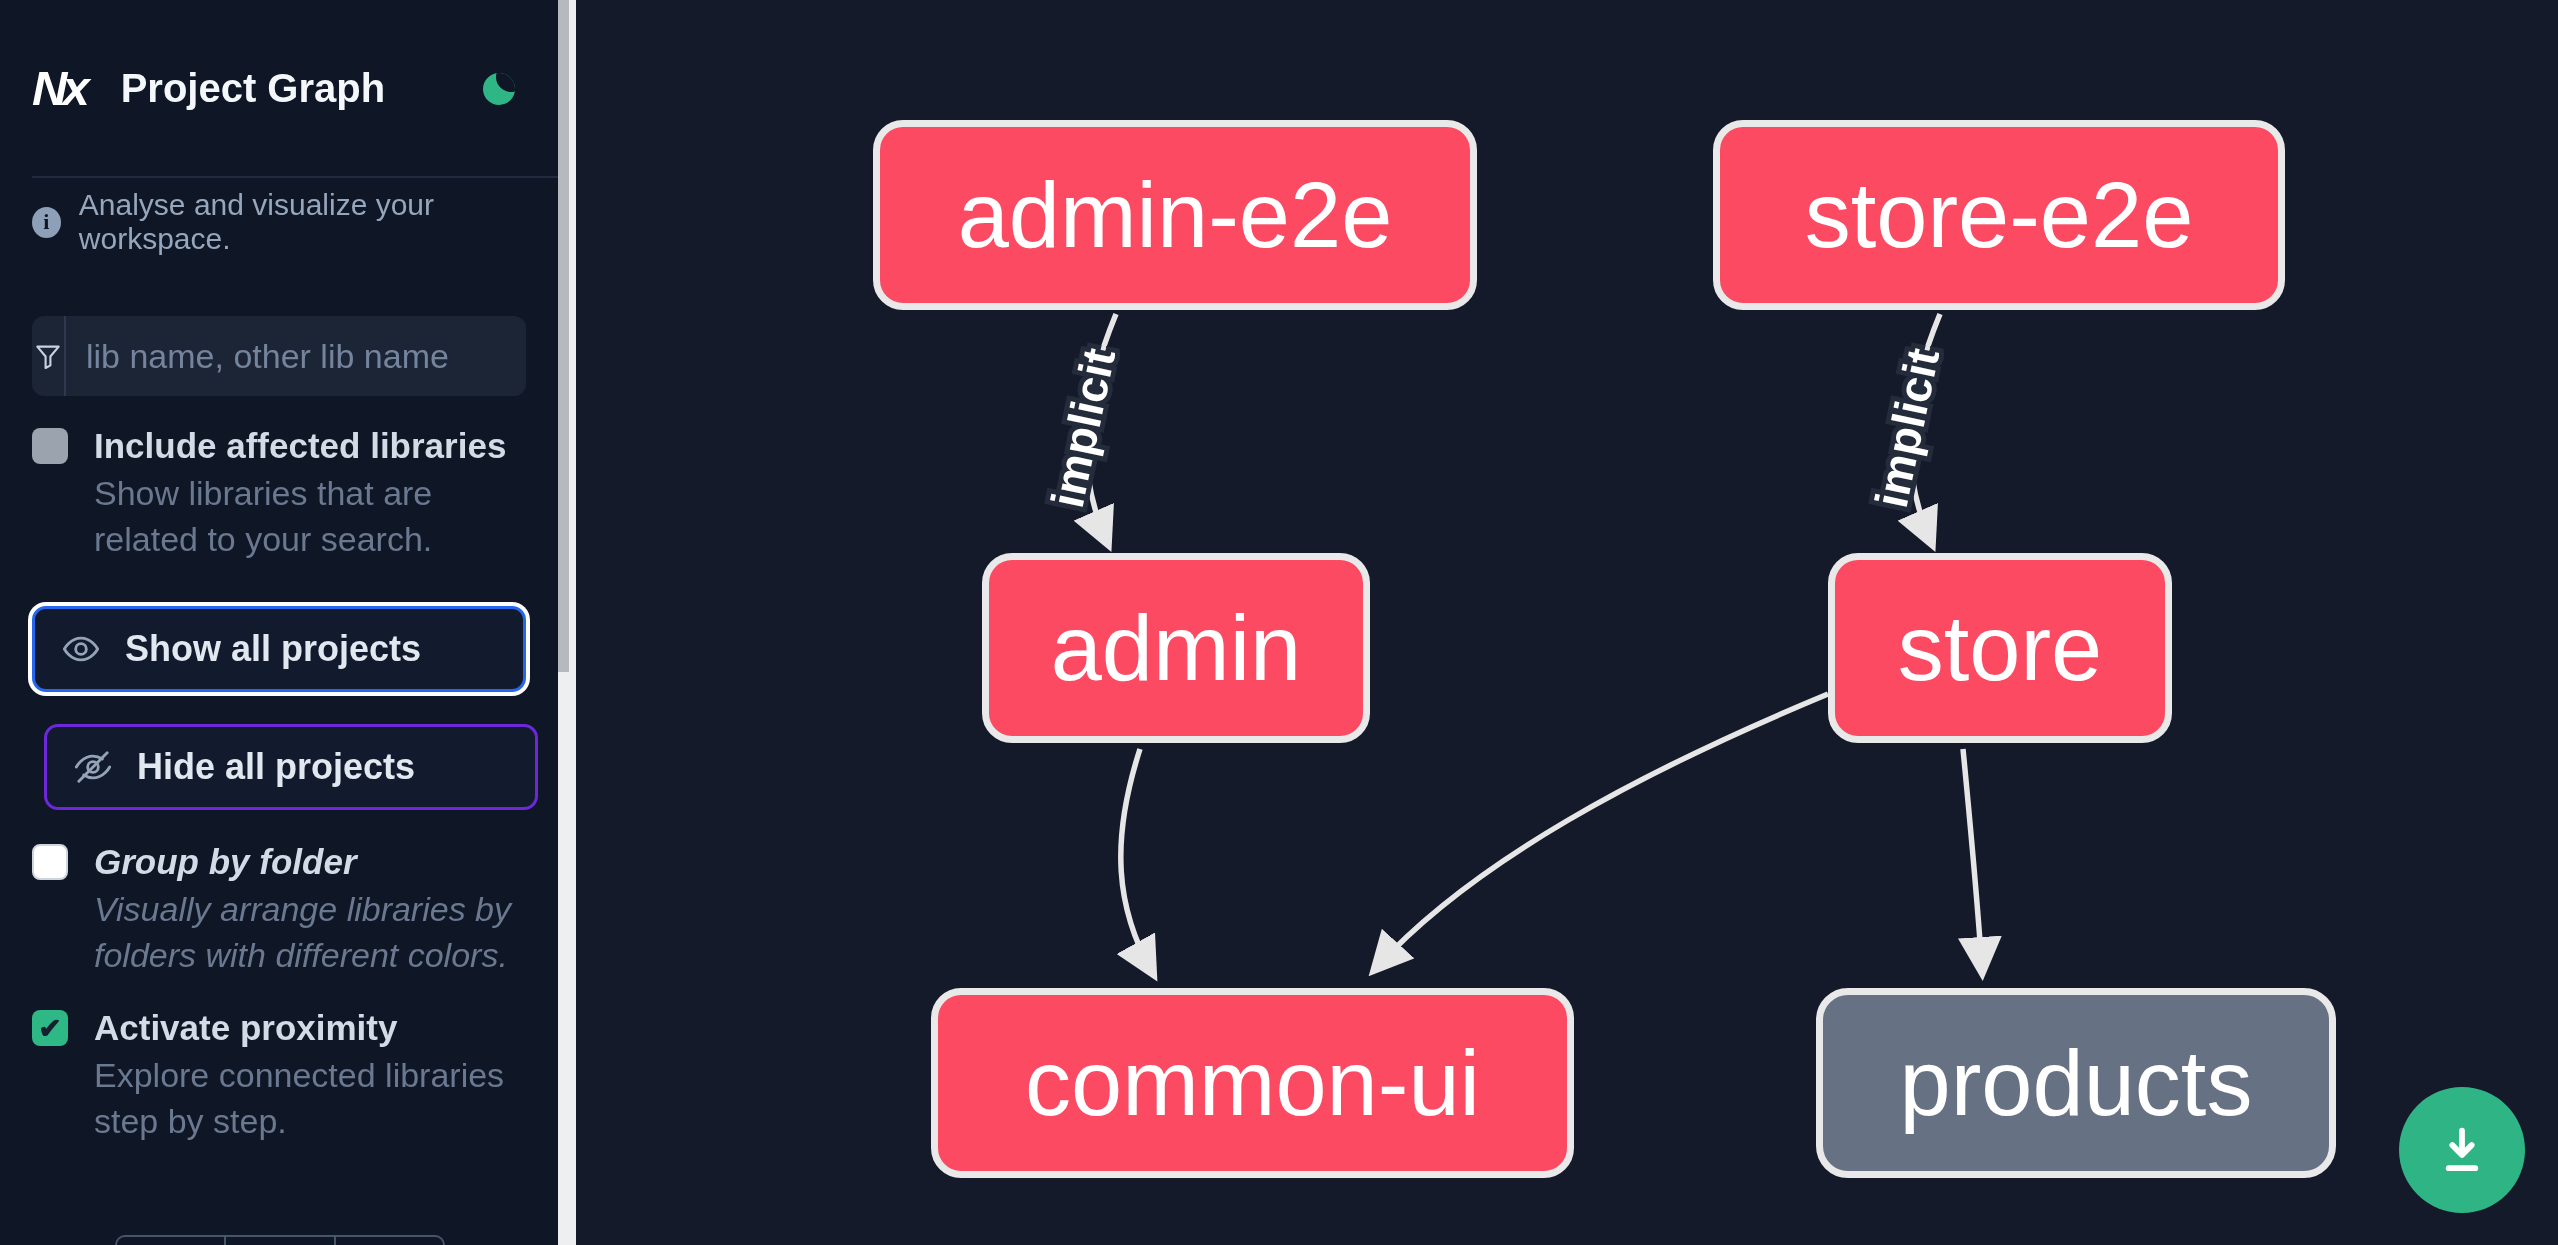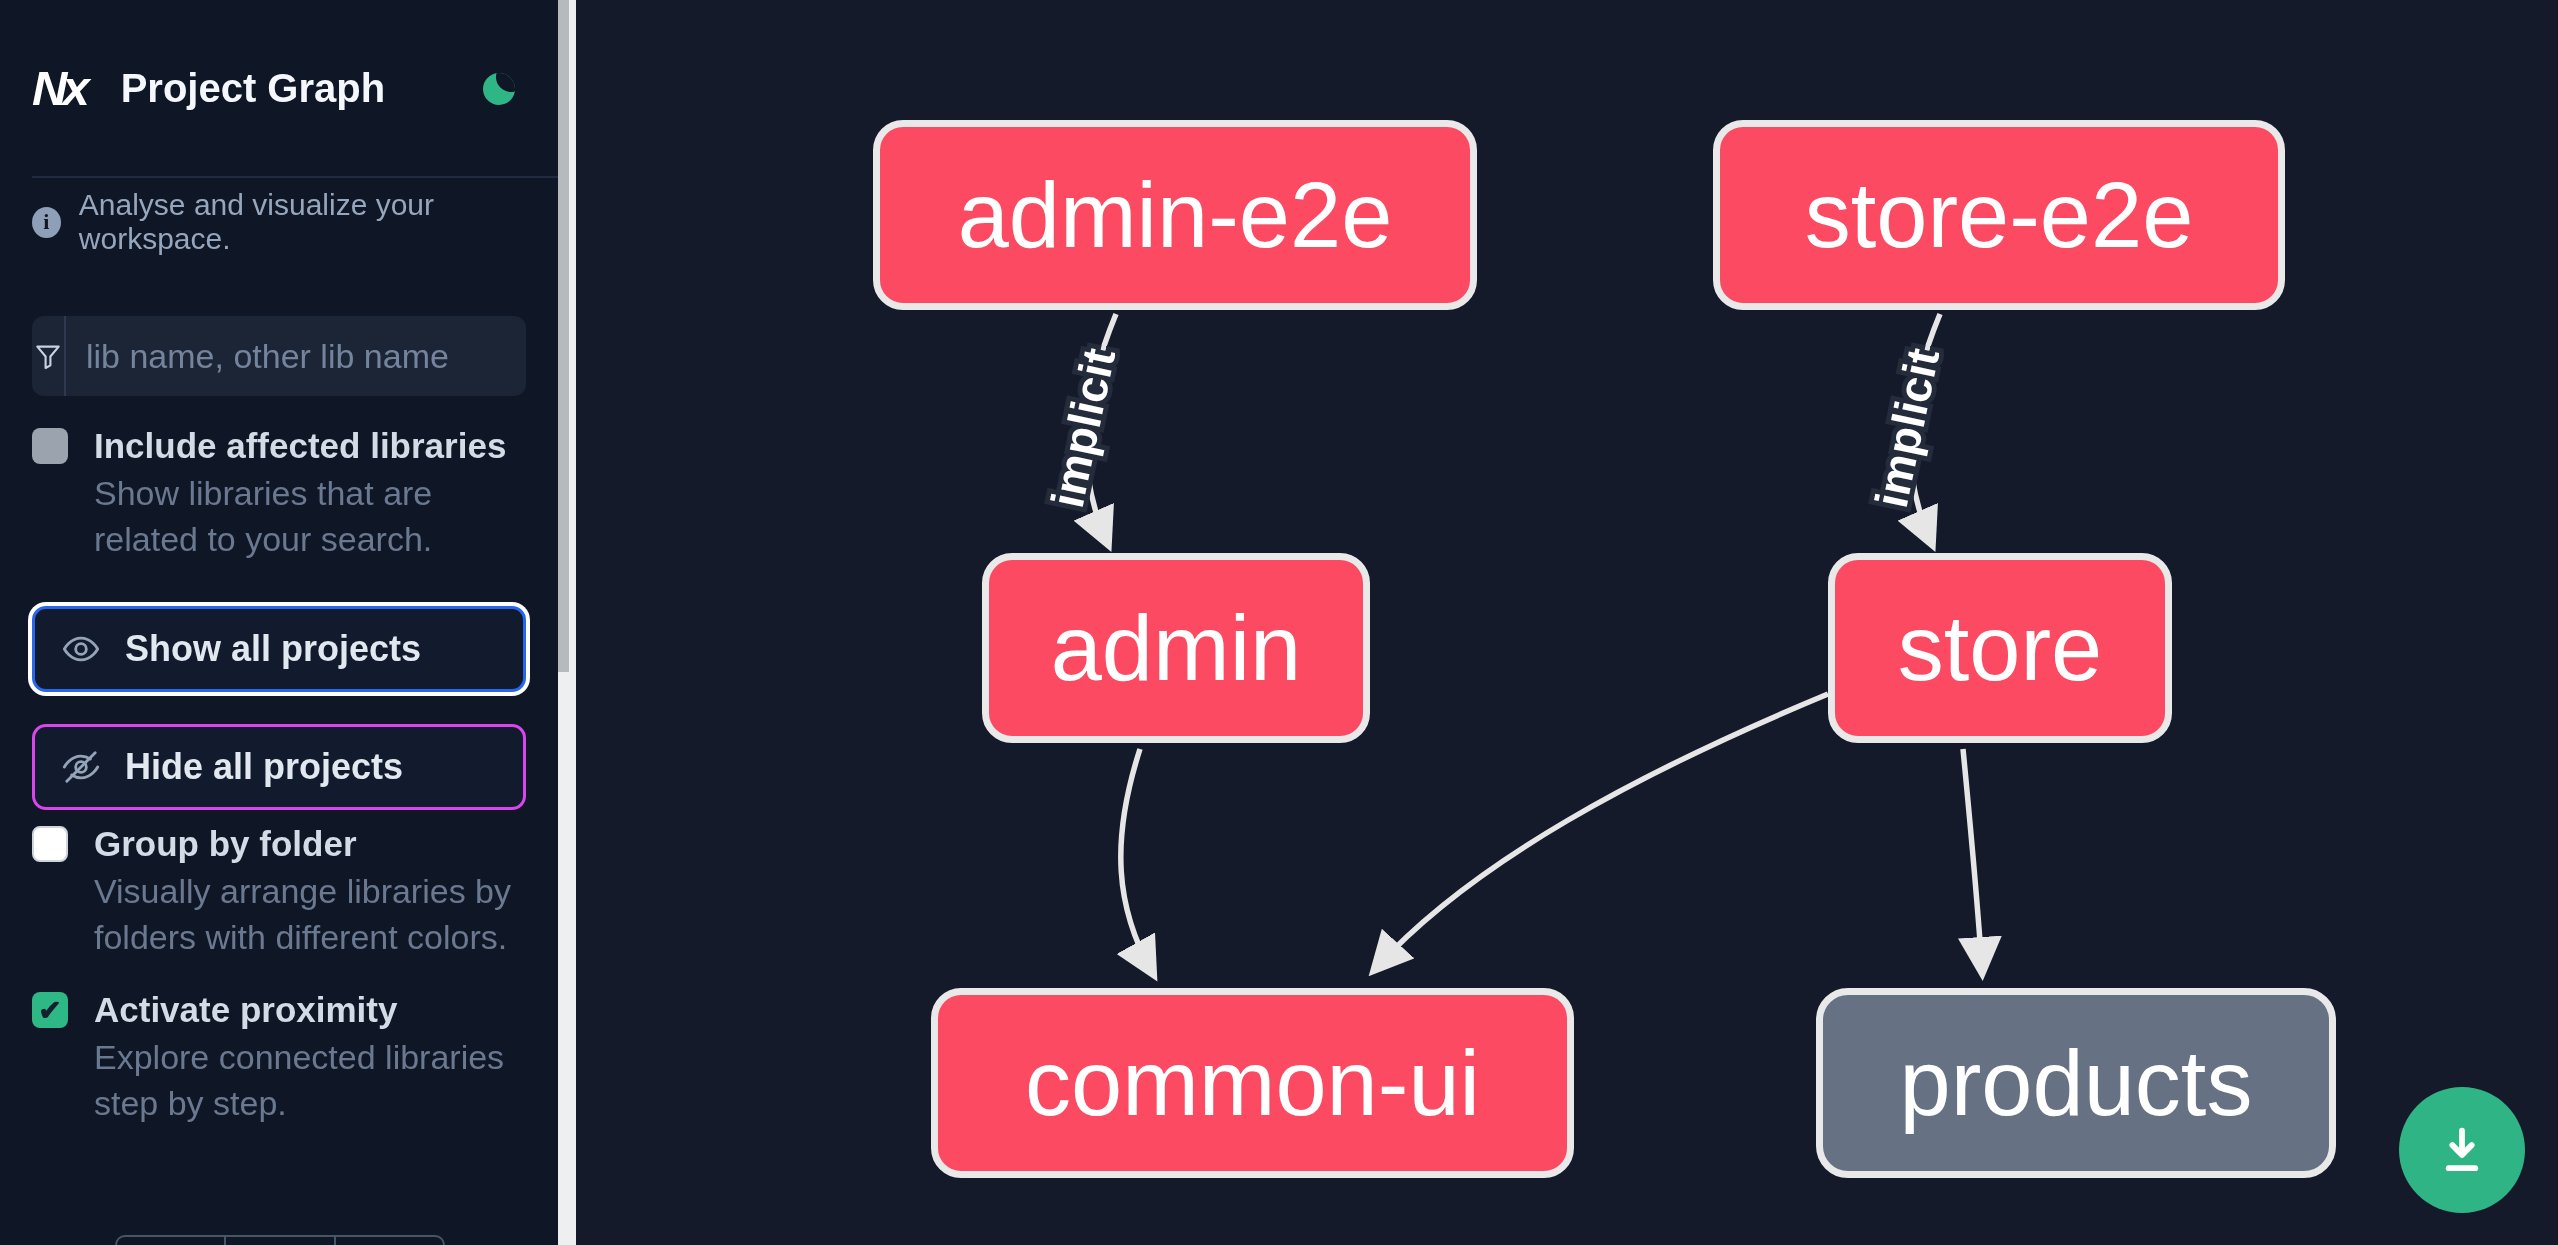--- a/index.html
+++ b/index.html
@@ -50,21 +50,21 @@
   .toggle-label { font-size:35px; font-weight:700; color:#d3dbe6; line-height:44px; cursor:pointer; }
   .toggle-desc  { font-size:34px; color:#6a7890; line-height:46px; margin-top:2px; }
 
   .actions { margin-top:44px; display:flex; flex-direction:column; gap:32px; }
   .action-btn { width:494px; height:86px; border-radius:14px; background:#121b2d;
                 display:flex; align-items:center; gap:24px; padding:12px 26px;
                 font-family:"Liberation Sans", sans-serif;
                 font-size:36px; font-weight:600; cursor:pointer; }
   .btn-show-all { border:3px solid #2767ec; box-shadow:0 0 0 4px #ffffff; color:#e2e8f0; }
   .btn-affected { border:3px solid #ee3f44; color:#ee3f44; }
-  .btn-hide     { border:3px solid #d946ef; color:#e2e8f0; }
+  .btn-hide     { border:3px solid #6d28d9; color:#e2e8f0;margin-left:12px; }
   .action-btn svg { flex:0 0 auto; }
 
   .toggle.mt1 { margin-top:30px; }
   .toggle.mt2 { margin-top:28px; }
 
   .segmented { position:absolute; left:115px; bottom:0; width:330px; height:10px;
                border:2px solid #475569; border-bottom:none;
                border-radius:10px 10px 0 0; display:flex; }
   .segmented .seg { flex:1; border-right:2px solid #475569; }
   .segmented .seg:last-child { border-right:none; }
@@ -150,21 +150,21 @@
         <button class="action-btn btn-hide">
           <svg width="40" height="40" viewBox="0 0 24 24" fill="none" stroke="#94a3b8" stroke-width="1.7" stroke-linecap="round" stroke-linejoin="round">
             <path d="M2 12s3.5-6.5 10-6.5c2.2 0 4 .7 5.6 1.7M22 12s-3.5 6.5-10 6.5c-2.2 0-4-.7-5.6-1.7"></path>
             <circle cx="12" cy="12" r="3.2"></circle>
               <path d="M3.5 20.5 20.5 3.5"></path>
           </svg>
           <span>Hide all projects</span>
         </button>
       </div>
 
-      <div class="toggle" style="margin-top:12px;">
+      <div class="toggle" style="margin-top:30px;font-style:italic;">
         <span class="box white"></span>
         <div class="toggle-text">
           <div class="toggle-label">Group by folder</div>
           <div class="toggle-desc">Visually arrange libraries by folders with different colors.</div>
         </div>
       </div>
 
       <div class="toggle mt2">
         <span class="box green">
           <span>✔</span>

